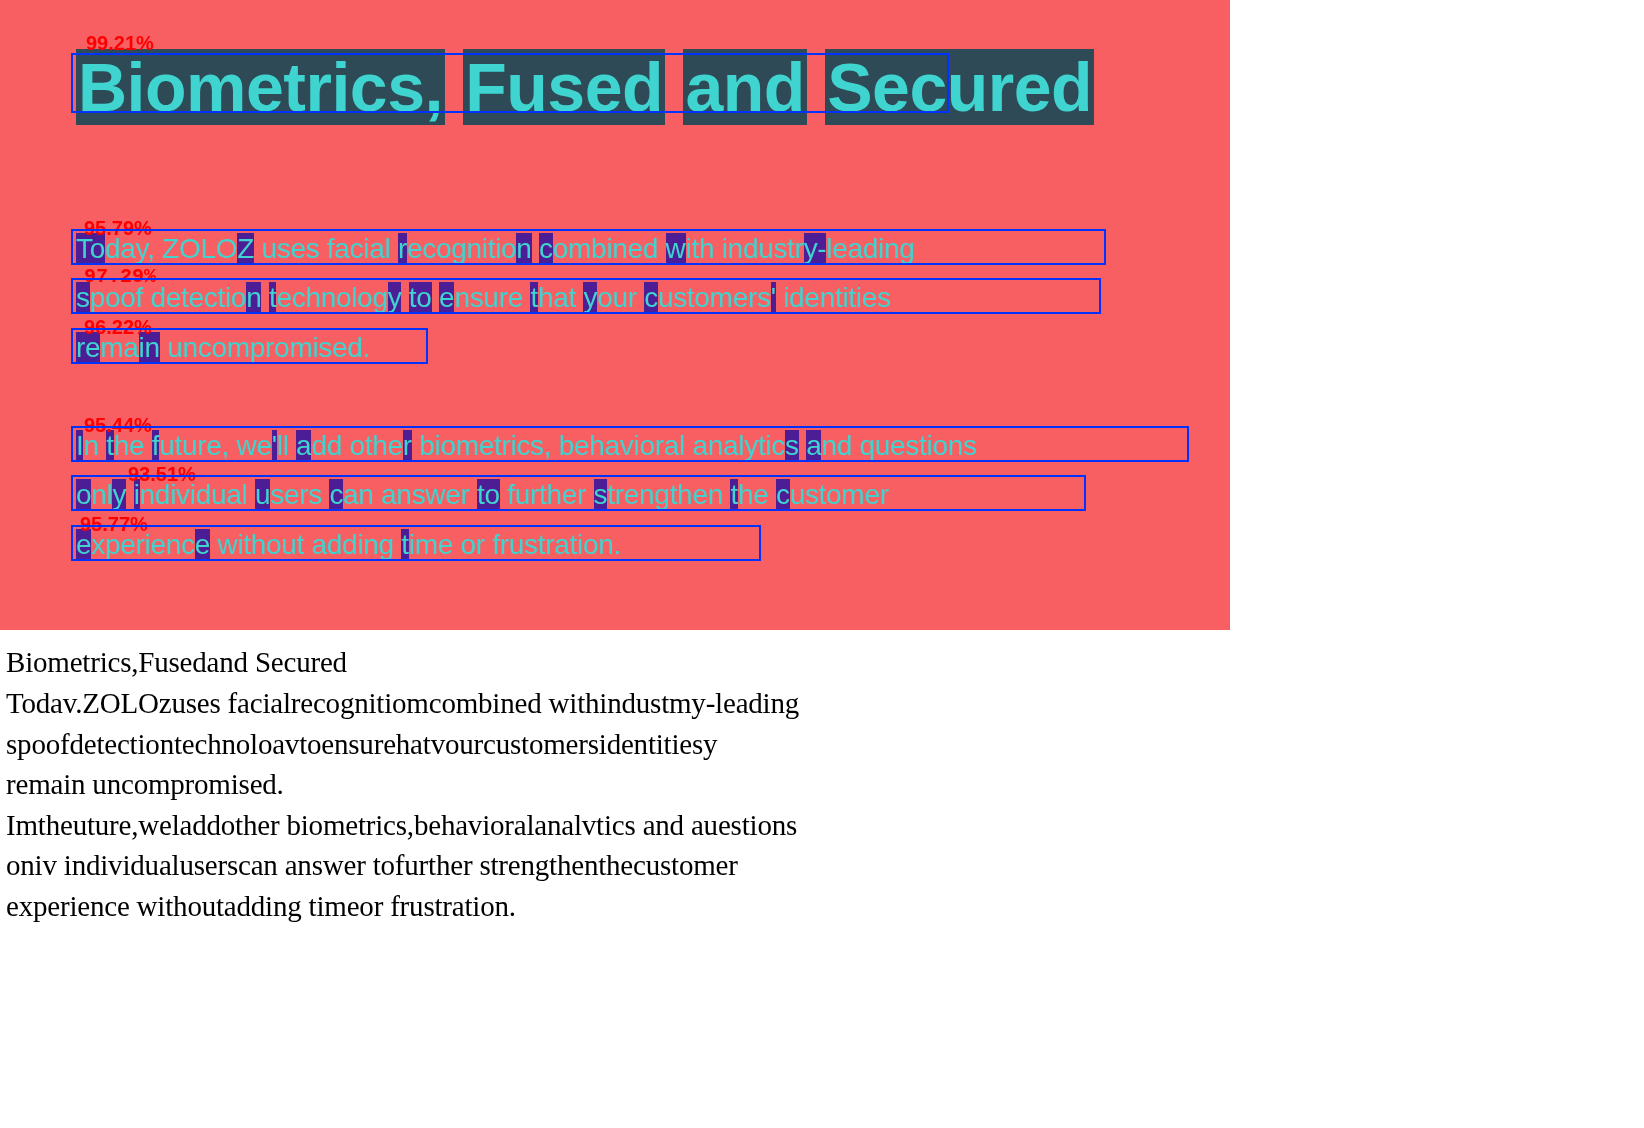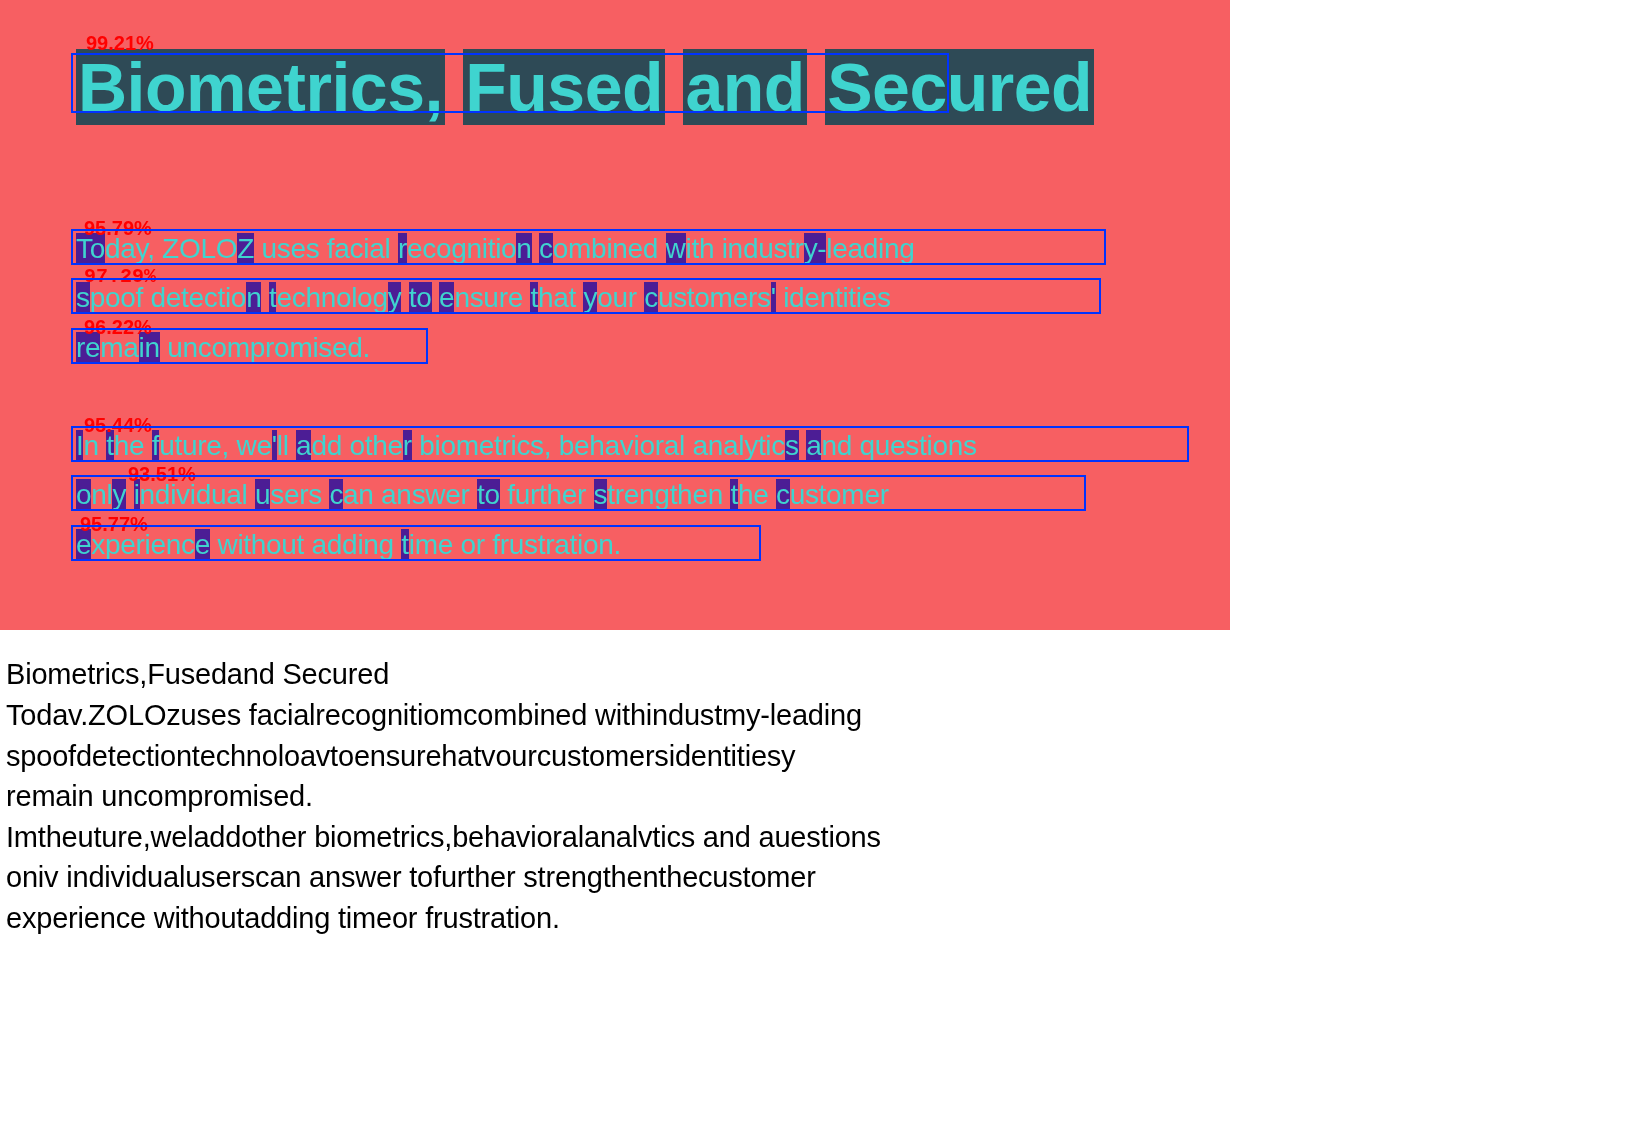--- a/index.html
+++ b/index.html
@@ -49,25 +49,25 @@
     font-size: 20px;
     font-weight: 600;
     color: #ff0000;
     pointer-events: none;
     letter-spacing: 0px;
   }
   .hl {
     background: #4c1d95;
   }
   .monospace {
-    font-family: Liberation Sans, sans-serif;
+    font-family: Liberation Serif, serif;
     font-size: 29px;
     color: #000000;
     line-height: 1.4;
-    padding: 24px 6px;
+    padding: 12px 6px;
     white-space: pre;
     letter-spacing: -0.2px;
   }
 </style>
 </head>
 <body>
 
 <div class="red-panel">
 
   <div style="position:relative;">

